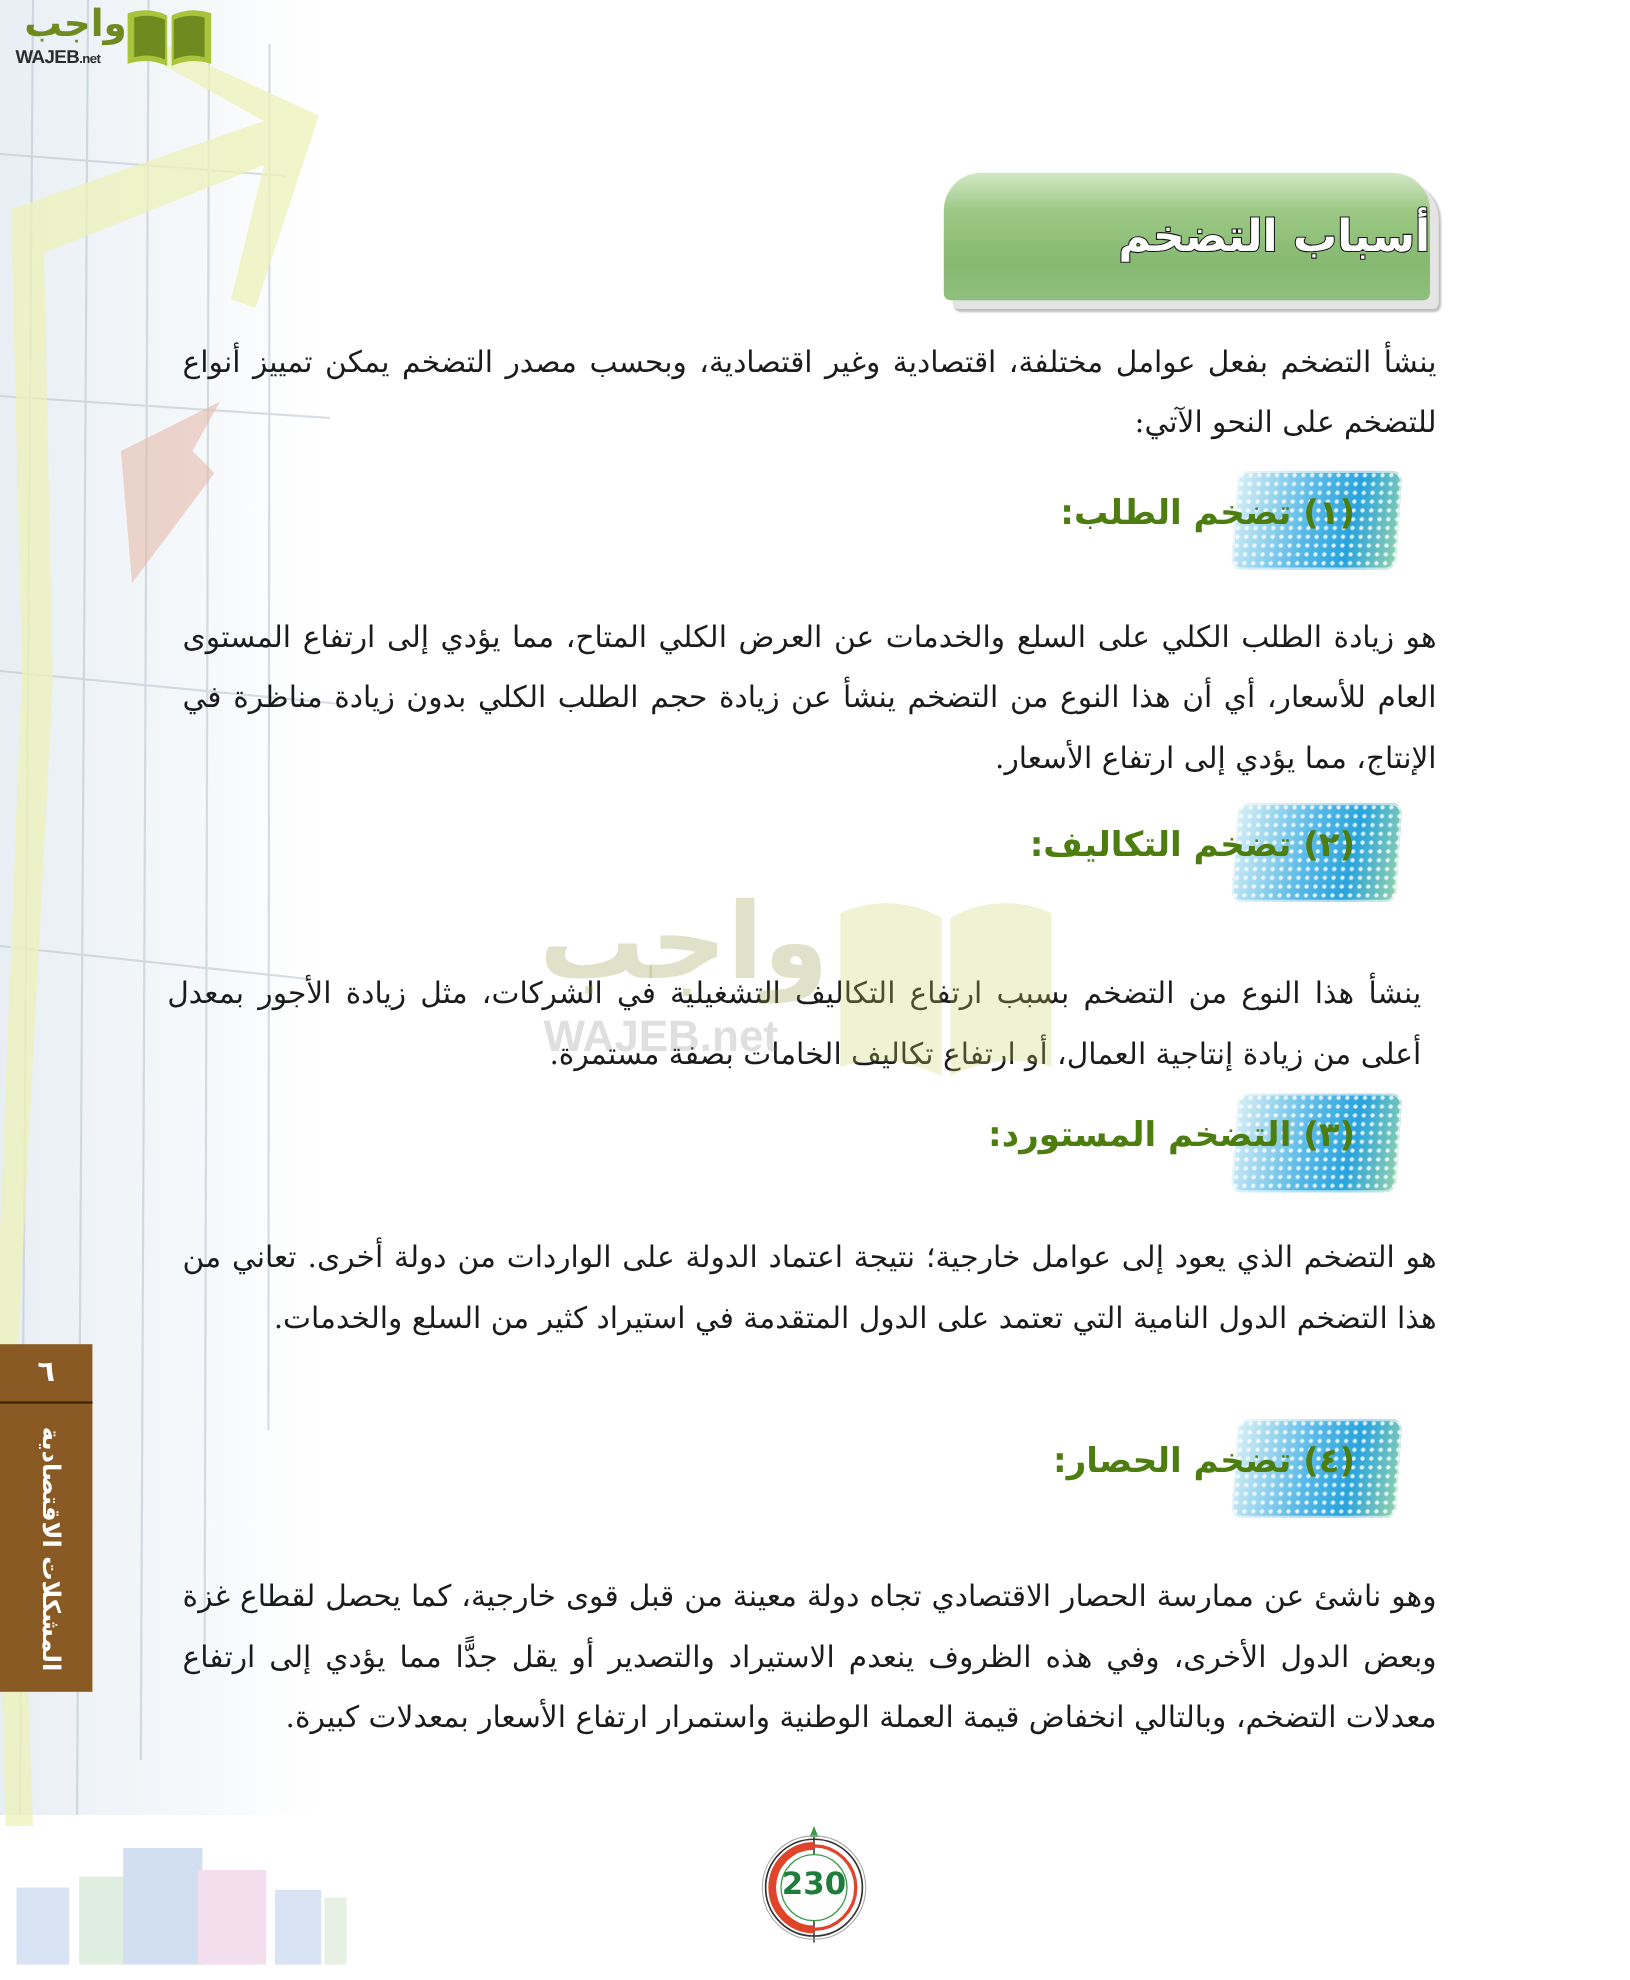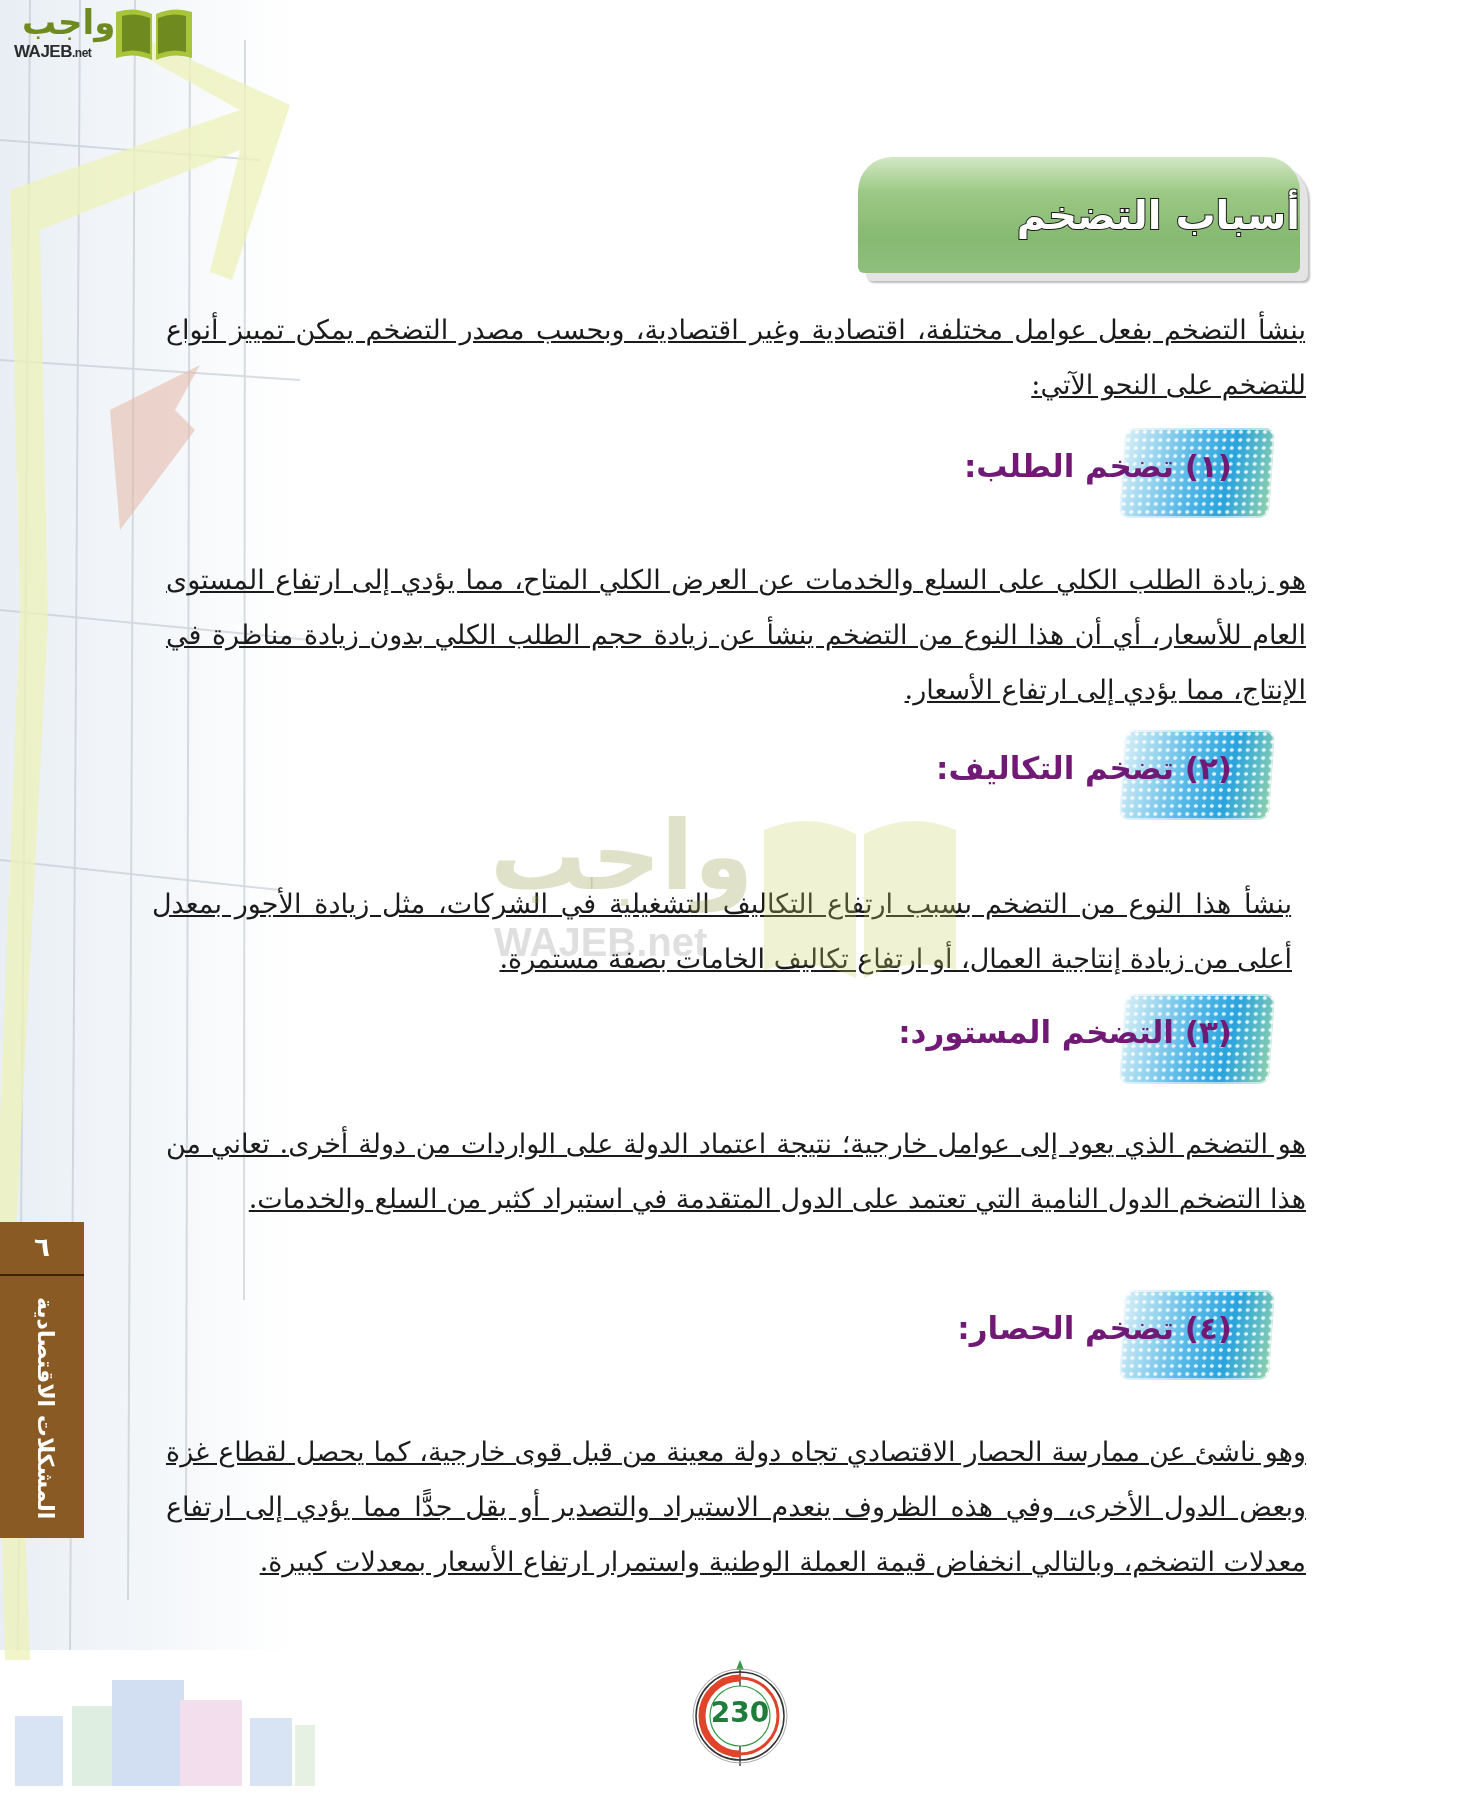--- a/index.html
+++ b/index.html
@@ -30,38 +30,38 @@
     box-shadow: 8px 8px 0 #e4e4e4, 10px 10px 2px #bdbdbd;
     display:flex; align-items:center; justify-content:flex-start;
   }
   .main-title span {
     font-family:"DejaVu Sans", sans-serif; font-weight:bold; font-size:40px; color:#ffffff;
     -webkit-text-stroke:2px #1a1a1a; paint-order:stroke fill; letter-spacing:0.5px;
   }
 
   .para {
     position:absolute; right:176px; width:1140px; font-size:27px; line-height:55px;
-    color:#1b1b1b; text-align:justify; text-align-last:right;text-decoration:underline;
+    color:#1b1b1b; text-align:justify; text-align-last:right;
   }
   .heading {
     position:absolute; right:210px; height:90px; width:360px;
   }
   .heading .halftone {
     position:absolute; right:0; top:0; width:150px; height:90px;
     border-radius:10px;
     background:
       radial-gradient(circle, rgba(255,255,255,0.85) 1.6px, transparent 2.2px) 0 0/8px 8px,
       linear-gradient(100deg, #d8f0f7 0%, #4fb6e6 45%, #1d9fdc 70%, #8fd1a8 100%);
     transform:skewX(-4deg);
     box-shadow: 0 0 0 2px rgba(255,255,255,0.6) inset;
     opacity:0.95;
   }
   .heading .label {
     position:absolute; right:40px; top:20px; white-space:nowrap;
-    font-family:"DejaVu Sans", sans-serif; font-weight:bold; font-size:31px; color:#701a75;
+    font-family:"DejaVu Sans", sans-serif; font-weight:bold; font-size:31px; color:#4d7c0f;
   }
 
   .side-tab {
     position:absolute; left:0; top:1222px; width:84px; height:316px;
     background:#8a5a24; color:#ffffff;
     font-family:"DejaVu Sans", sans-serif;
   }
   .side-tab .num {
     position:absolute; left:0; top:10px; width:84px; text-align:center; font-size:26px; font-weight:bold;
   }

